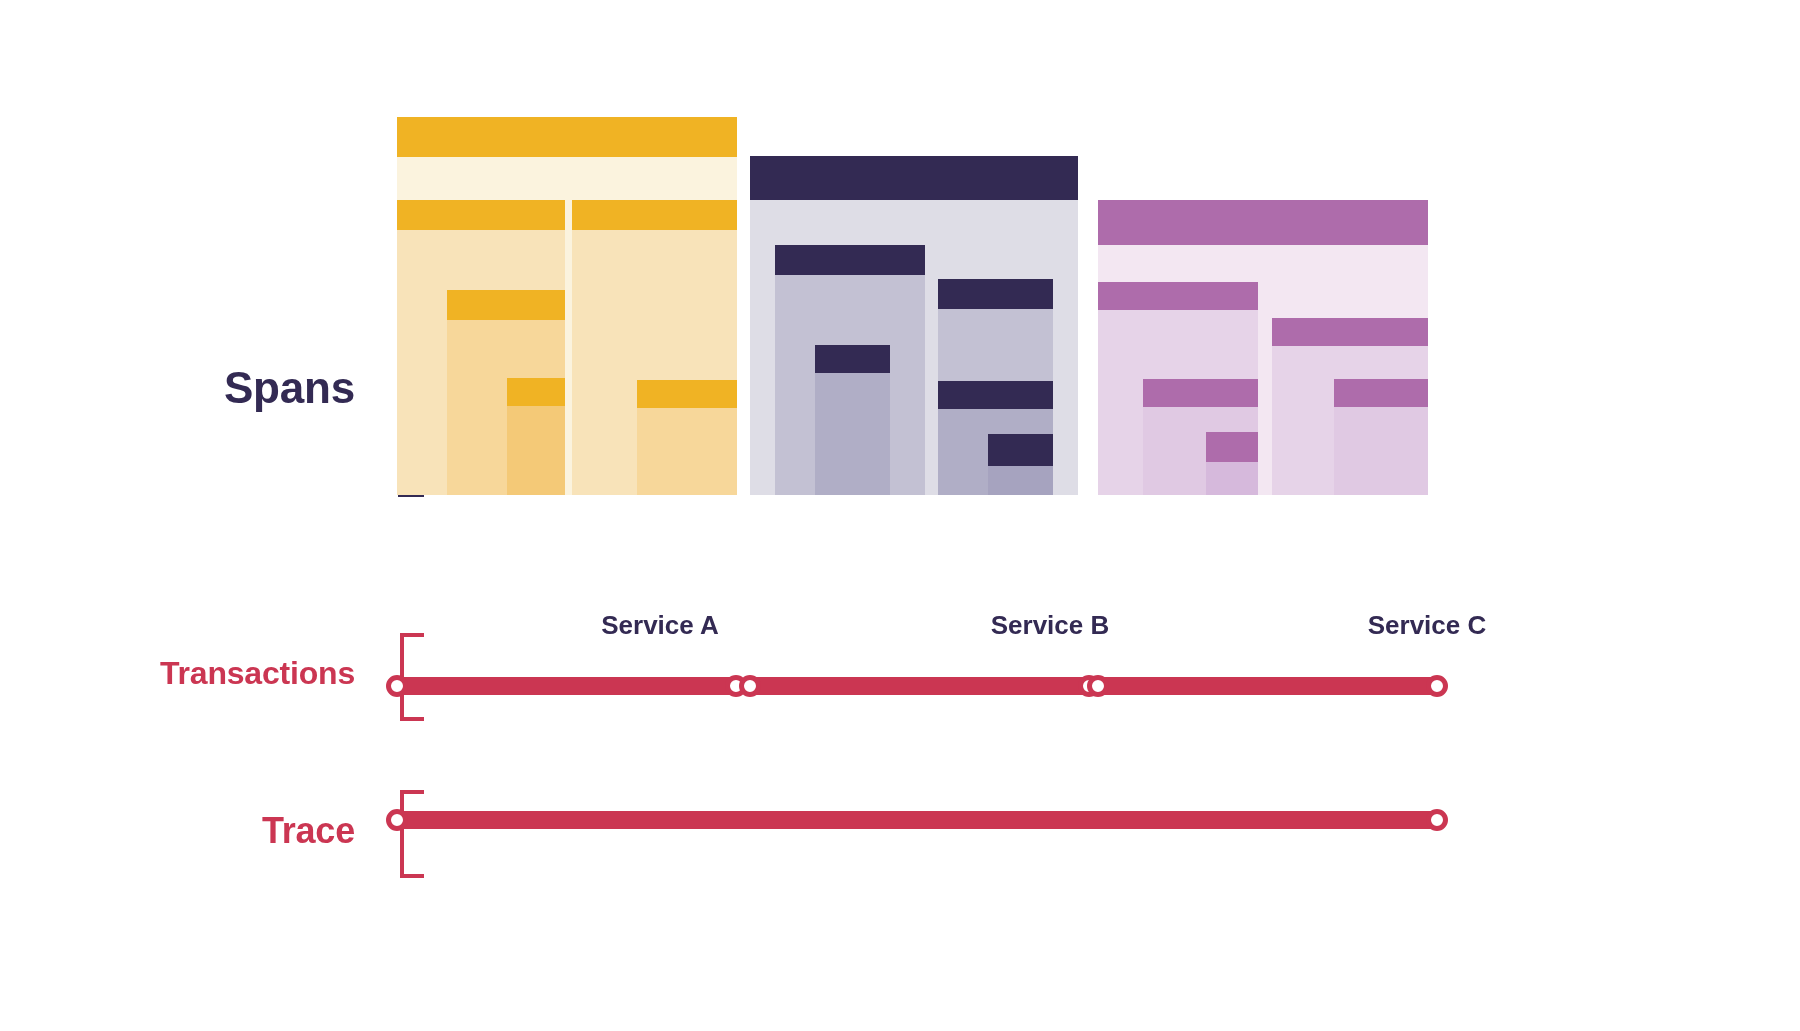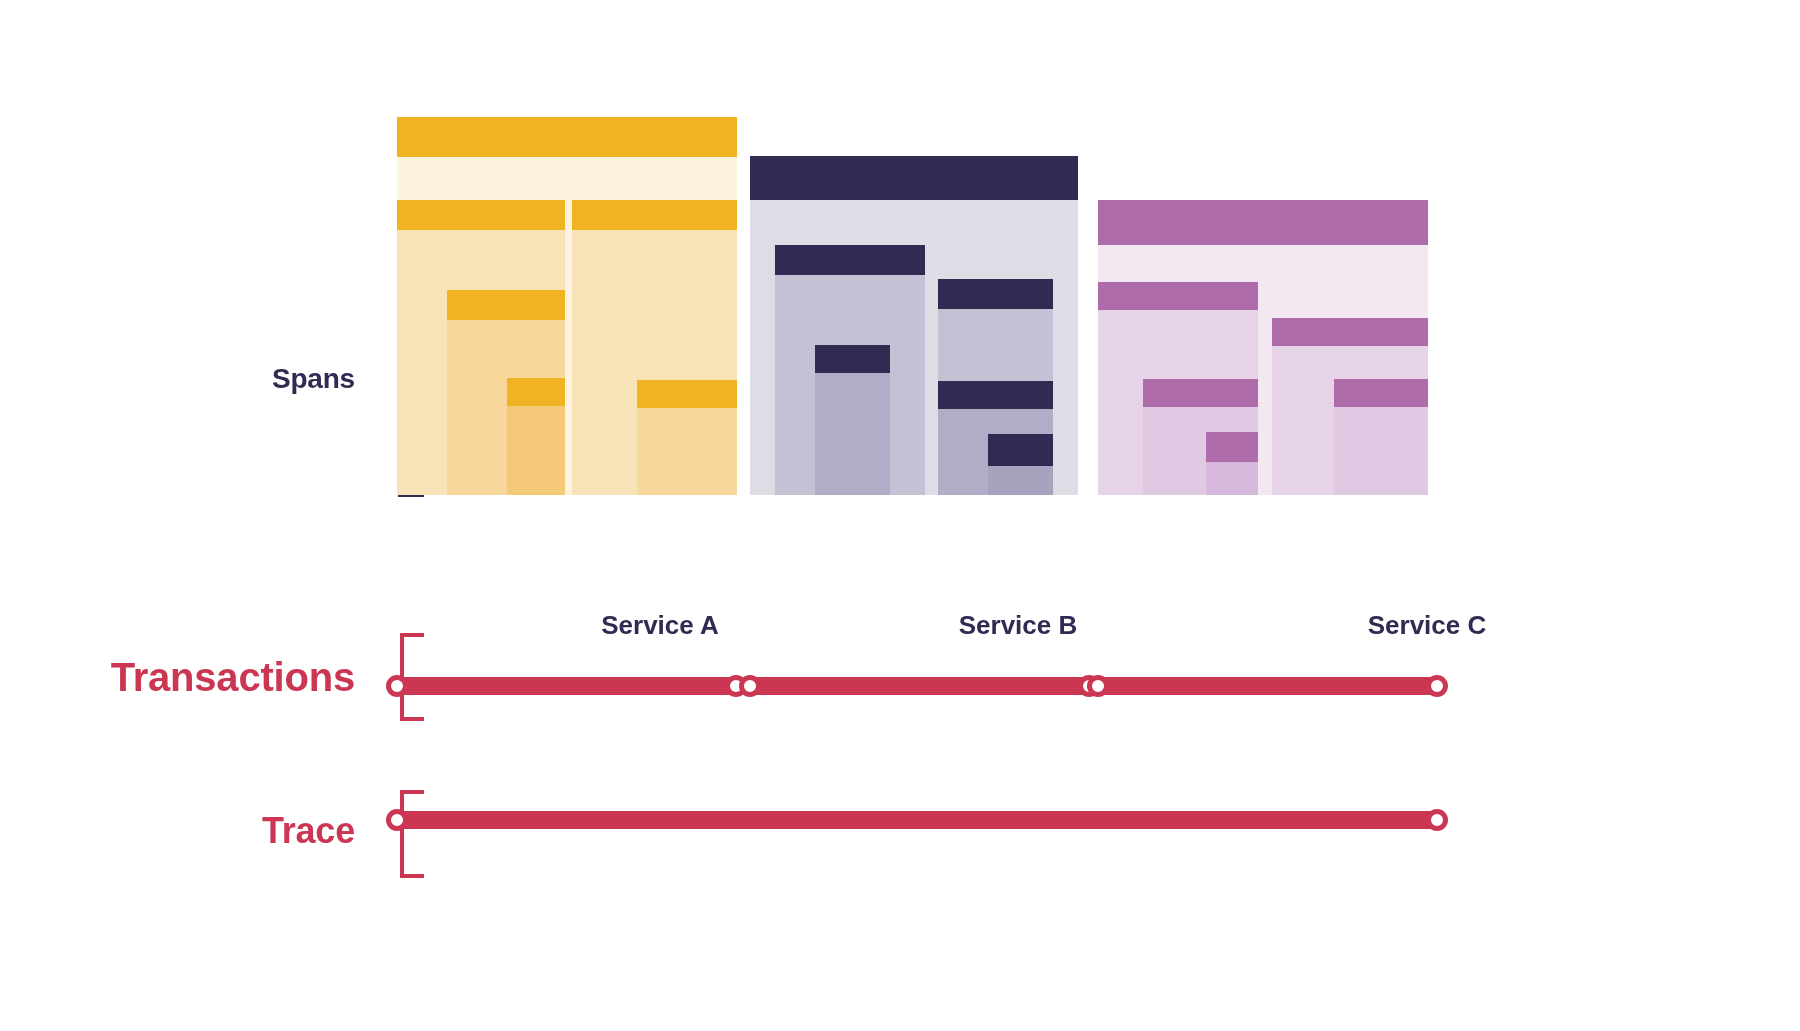--- a/index.html
+++ b/index.html
@@ -24,27 +24,27 @@
   .row-label {
     position: absolute;
     font-weight: bold;
     letter-spacing: -0.2px;
     white-space: nowrap;
     text-align: right;
   }
   #spans-label {
     right: 1445px;
     top: 363px;
-    font-size: 28px;
+    font-size: 44px;
     color: #332a53;
   }
   #transactions-label {
     right: 1445px;
     top: 655px;
-    font-size: 40px;
+    font-size: 32px;
     color: #cb3652;
   }
   #trace-label {
     right: 1445px;
     top: 810px;
     font-size: 36px;
     color: #cb3652;
   }
 
   
@@ -232,21 +232,21 @@
         </div>
         <div class="span-block" style="left: 236px; width: 94px; top: 379px; height: 116px;">
           <div class="span-body" style="top: 28px; background: rgb(224, 201, 227);"></div>
           <div class="span-head" style="height: 28px; background: rgb(174, 108, 171);"></div>
         </div>
       </div>
     </div>
 
   <div id="service-labels">
       <div class="service-name" style="left: 570px; width: 180px;">Service A</div>
-      <div class="service-name" style="left: 928px; width: 180px;">Service B</div>
+      <div class="service-name" style="left: 960px; width: 180px;">Service B</div>
       <div class="service-name" style="left: 1337px; width: 180px;">Service C</div>
     </div>
 
   <div id="transactions-area">
       <div class="track" style="left: 397px; width: 339px; top: 677px; background: rgb(203, 54, 82);"></div>
       <div class="node" style="left: 386px; top: 675px; border-color: rgb(203, 54, 82);"></div>
       <div class="node" style="left: 725px; top: 675px; border-color: rgb(203, 54, 82);"></div>
       <div class="track" style="left: 750px; width: 339px; top: 677px; background: rgb(203, 54, 82);"></div>
       <div class="node" style="left: 739px; top: 675px; border-color: rgb(203, 54, 82);"></div>
       <div class="node" style="left: 1078px; top: 675px; border-color: rgb(203, 54, 82);"></div>

